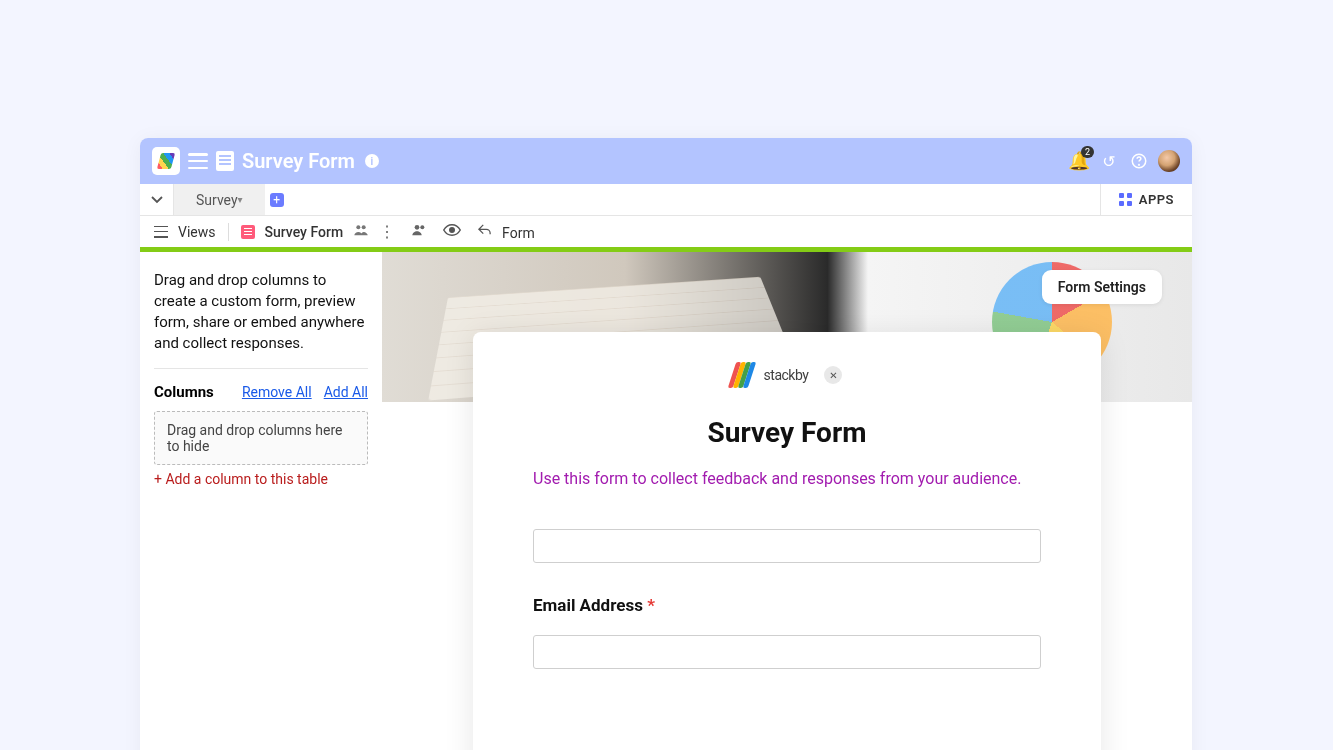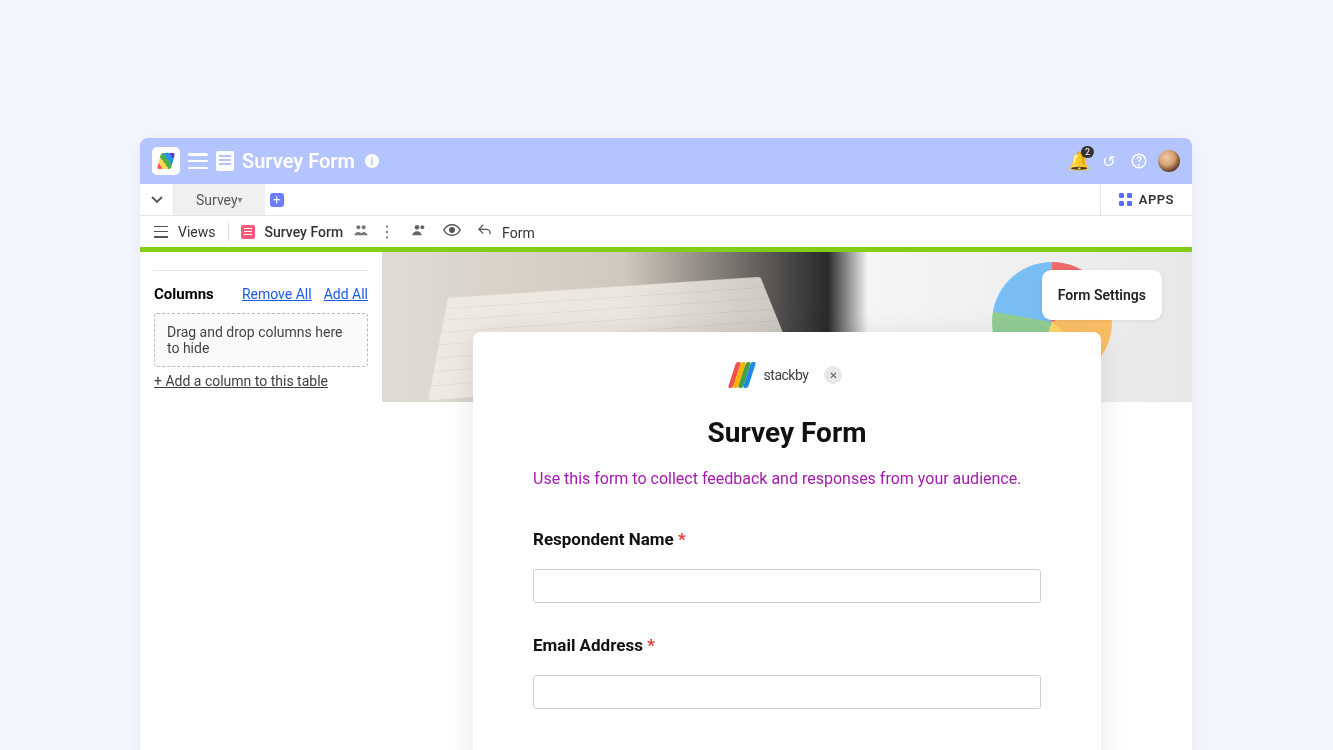--- a/index.html
+++ b/index.html
@@ -50,30 +50,30 @@
 
 
 .main { display:flex; height:calc(100% - 114px); }
 .sidebar { width:242px; padding:18px 14px; overflow:auto; }
 .help-text { font-size:15px; line-height:1.4; color:#111; margin-bottom:14px; }
 .divider { height:1px; background:#e5e5e5; margin-bottom:14px; }
 .columns-row { display:flex; align-items:center; gap:12px; margin-bottom:10px; }
 .columns-title { font-weight:700; font-size:15px; flex:1; }
 .link-action { color:#1a5ae8; font-size:14px; text-decoration:underline; cursor:pointer; }
 .dropzone { border:1.5px dashed #bbb; border-radius:3px; padding:10px 12px; font-size:14px; color:#444; margin-bottom:4px; background:#fafafa; }
-.add-column-link { color:#404040; font-size:14px; text-decoration:underline; cursor:pointer; }
+.add-column-link { color:#b91c1c; font-size:14px; cursor:pointer; }
 
 .canvas { flex:1; position:relative; background:#fff; overflow:hidden; }
 .cover { height:150px; background: linear-gradient(90deg, #e0dcd5 0%, #d0c8bd 30%, #2a2a2a 55%, #f5f5f5 60%, #e8e8e8 100%); position:relative; }
 .cover::before { content:""; position:absolute; right:80px; top:10px; width:120px; height:120px; border-radius:50%; background: conic-gradient(#ef5350 0 60deg, #ffb74d 60deg 130deg, #ffd54f 130deg 200deg, #81c784 200deg 280deg, #64b5f6 280deg 360deg); opacity:0.85; }
 .cover::after { content:""; position:absolute; left:60px; top:20px; width:340px; height:120px; background:
   repeating-linear-gradient(0deg, #f5f0e8 0 14px, #e8e0d5 14px 15px),
   repeating-linear-gradient(90deg, transparent 0 18px, rgba(0,0,0,0.05) 18px 19px);
   border-radius:3px; transform: perspective(400px) rotateX(35deg) rotateZ(-5deg); opacity:0.75; }
-.form-settings-btn { position:absolute; top:18px; right:30px; background:#fff; border:none; padding:17px 16px; border-radius:9px; font-size:14px; font-weight:600; color:#222; cursor:pointer; box-shadow:0 1px 4px rgba(0,0,0,0.08); }
+.form-settings-btn { position:absolute; top:18px; right:30px; background:#fff; border:none; padding:9px 16px; border-radius:9px; font-size:14px; font-weight:600; color:#222; cursor:pointer; box-shadow:0 1px 4px rgba(0,0,0,0.08); }
 
 .form-card { position:absolute; top:80px; left:50%; transform:translateX(-50%); width:628px; min-height:600px; background:#fff; border-radius:8px; box-shadow:0 4px 30px rgba(0,0,0,0.1); padding:30px 60px; }
 .form-logo-wrap { display:flex; justify-content:center; align-items:center; gap:10px; margin-bottom:28px; position:relative; }
 .form-logo-text { font-size:14px; font-weight:400; color:#404040; letter-spacing:-0.5px; }
 .stackby-logo { width:22px; height:26px; position:relative; }
 .stackby-logo span { position:absolute; width:5px; height:26px; border-radius:2px; transform: skewX(-18deg); }
 .stackby-logo .s1{ left:0; background:#ef5350;} .stackby-logo .s2{left:5px;background:#ffb300;} .stackby-logo .s3{left:10px;background:#43a047;} .stackby-logo .s4{left:15px;background:#1e88e5;}
 .close-logo { width:18px; height:18px; background:#e8e8e8; border-radius:50%; display:flex; align-items:center; justify-content:center; font-size:10px; color:#555; cursor:pointer; margin-left:6px; }
 .form-title { font-size:28px; font-weight:700; text-align:center; color:#111; margin-bottom:18px; }
 .form-desc { font-size:16px; color:#a21caf; line-height:1.5; margin-bottom:38px; }
@@ -170,20 +170,21 @@
         <svg width="15" height="15" viewBox="0 0 24 24" fill="none" stroke="#555" stroke-width="2">
             <path d="M14 3l7 7-7 7M21 10H9a6 6 0 00-6 6v2"></path>
           </svg>
       </span>
       <span>Form</span>
     </div>
   </div>
 
   <div class="main">
     <div class="sidebar">
+      <div class="help-text">Drag and drop columns to create a custom form, preview form, share or embed anywhere and collect responses.</div>
       <div class="divider"></div>
       <div class="columns-row">
         <span class="columns-title">Columns</span>
         <span class="link-action">Remove All</span>
         <span class="link-action">Add All</span>
       </div>
       <div class="dropzone">Drag and drop columns here to hide</div>
       <span class="add-column-link">+ Add a column to this table</span>
     </div>
 
@@ -199,23 +200,20 @@
               <span class="s3"></span>
               <span class="s4"></span>
             </div>
           <span class="form-logo-text">stackby</span>
           <span class="close-logo">✕</span>
         </div>
         <div class="form-title">Survey Form</div>
         <div class="form-desc">Use this form to collect feedback and responses from your audience.</div>
 
         <div class="form-field">
-          <label class="field-label">
-            <span>Respondent Name</span> <span class="req">*</span>
-          </label>
           <input class="field-input" type="text" style="">
         </div>
 
         <div class="form-field">
           <label class="field-label">
             <span>Email Address</span> <span class="req">*</span>
           </label>
           <input class="field-input" type="text" style="">
         </div>
       </div>

